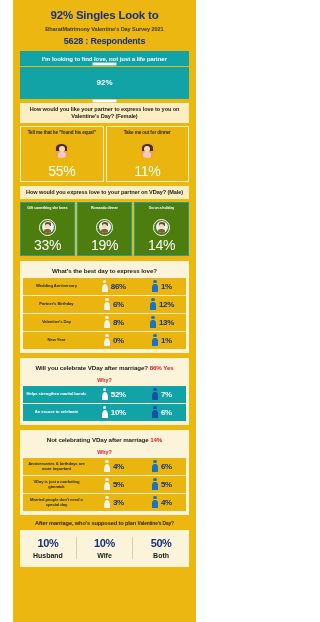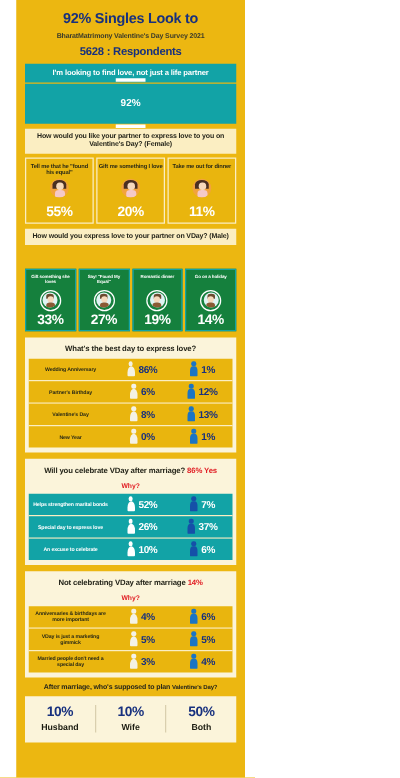--- a/index.html
+++ b/index.html
@@ -65,22 +65,22 @@
   .card{
     flex:1;background:#e9b50e;border:0.8px solid #fbeec2;
     display:flex;flex-direction:column;align-items:center;
     padding:3px 1px 2px 1px;box-sizing:border-box;
   }
   .card .lbl{
     color:#2a2a16;font-weight:bold;font-size:4.6px;line-height:5.6px;
     text-align:center;min-height:11px;letter-spacing:-0.1px;
   }
   .card .icw{margin:2px 0 1px 0;}
-  .card .pct{color:#ffffff;font-weight:bold;font-size:11px;letter-spacing:-0.3px;}
-  .cards-teal .card{background:#15803d;border-color:#12a3a6;margin-top:16px;}
+  .card .pct{color:#ffffff;font-weight:normal;font-size:14px;letter-spacing:-0.3px;}
+  .cards-teal .card{background:#4d7c0f;border-color:#12a3a6;}
   .cards-teal .card .lbl{color:#ffffff;font-size:3.6px;line-height:4.4px;}
   .cards-teal .card .pct{color:#ffffff;}
   .circ-ring{
     width:15px;height:15px;border-radius:50%;
     border:1.2px solid #ffffff;display:flex;align-items:center;justify-content:center;
   }
   .circ-ring .av-sm{width:12px;height:12px;}
   
   .sec{
     margin:5px 7px 0 7px;background:#fbf4da;padding:3px 3px 4px 3px;
@@ -177,31 +177,20 @@
       <div class="icw">
         <span class="av av-sm av-f" style="display:inline-block;">
           <span class="body g-hair" style="left:2px;top:1px;width:11px;height:7px;border-radius:50% 50% 0 0;"></span>
           <span class="head g-skin" style="left:4.5px;top:3px;width:6px;height:6.5px;"></span>
           <span class="body g-dressF" style="left:3.5px;top:9px;width:8px;height:6px;"></span>
         </span>
       </div>
       <div class="pct">55%</div>
     </div>
     <div class="card">
-      <div class="lbl">Gift me something I love</div>
-      <div class="icw">
-        <span class="av av-sm av-f" style="display:inline-block;">
-          <span class="body g-hair" style="left:2px;top:1px;width:11px;height:7px;border-radius:50% 50% 0 0;"></span>
-          <span class="head g-skin" style="left:4.5px;top:3px;width:6px;height:6.5px;"></span>
-          <span class="body g-dressF" style="left:3.5px;top:9px;width:8px;height:6px;"></span>
-        </span>
-      </div>
-      <div class="pct">20%</div>
-    </div>
-    <div class="card">
       <div class="lbl">Take me out for dinner</div>
       <div class="icw">
         <span class="av av-sm av-f" style="display:inline-block;">
           <span class="body g-hair" style="left:2px;top:1px;width:11px;height:7px;border-radius:50% 50% 0 0;"></span>
           <span class="head g-skin" style="left:4.5px;top:3px;width:6px;height:6.5px;"></span>
           <span class="body g-dressF" style="left:3.5px;top:9px;width:8px;height:6px;"></span>
         </span>
       </div>
       <div class="pct">11%</div>
     </div>
@@ -214,31 +203,20 @@
       <div class="icw circ-ring">
         <span class="av av-sm av-m">
           <span class="body g-hairM" style="left:3px;top:1px;width:6px;height:3.5px;border-radius:50% 50% 0 0;"></span>
           <span class="head g-skin" style="left:3.5px;top:2.5px;width:5px;height:5px;"></span>
           <span class="body g-bodyM" style="left:2.5px;top:7.5px;width:7px;height:5px;"></span>
         </span>
       </div>
       <div class="pct">33%</div>
     </div>
     <div class="card">
-      <div class="lbl">Say! "Found My Equal"</div>
-      <div class="icw circ-ring">
-        <span class="av av-sm av-m">
-          <span class="body g-hairM" style="left:3px;top:1px;width:6px;height:3.5px;border-radius:50% 50% 0 0;"></span>
-          <span class="head g-skin" style="left:3.5px;top:2.5px;width:5px;height:5px;"></span>
-          <span class="body g-bodyM" style="left:2.5px;top:7.5px;width:7px;height:5px;"></span>
-        </span>
-      </div>
-      <div class="pct">27%</div>
-    </div>
-    <div class="card">
       <div class="lbl">Romantic dinner</div>
       <div class="icw circ-ring">
         <span class="av av-sm av-m">
           <span class="body g-hairM" style="left:3px;top:1px;width:6px;height:3.5px;border-radius:50% 50% 0 0;"></span>
           <span class="head g-skin" style="left:3.5px;top:2.5px;width:5px;height:5px;"></span>
           <span class="body g-bodyM" style="left:2.5px;top:7.5px;width:7px;height:5px;"></span>
         </span>
       </div>
       <div class="pct">19%</div>
     </div>
@@ -347,37 +325,20 @@
         </div>
         <div class="t-cell">
           <span class="pic pic-m b-m">
               <span class="ph"></span>
               <span class="pb"></span>
             </span>
           <span class="v">7%</span>
         </div>
       </div>
       <div class="trow">
-        <div class="t-label">Special day to express love</div>
-        <div class="t-cell">
-          <span class="pic pic-f w-f">
-              <span class="ph"></span>
-              <span class="pb"></span>
-            </span>
-          <span class="v">26%</span>
-        </div>
-        <div class="t-cell">
-          <span class="pic pic-m b-m">
-              <span class="ph"></span>
-              <span class="pb"></span>
-            </span>
-          <span class="v">37%</span>
-        </div>
-      </div>
-      <div class="trow">
         <div class="t-label">An excuse to celebrate</div>
         <div class="t-cell">
           <span class="pic pic-f w-f">
               <span class="ph"></span>
               <span class="pb"></span>
             </span>
           <span class="v">10%</span>
         </div>
         <div class="t-cell">
           <span class="pic pic-m b-m">

